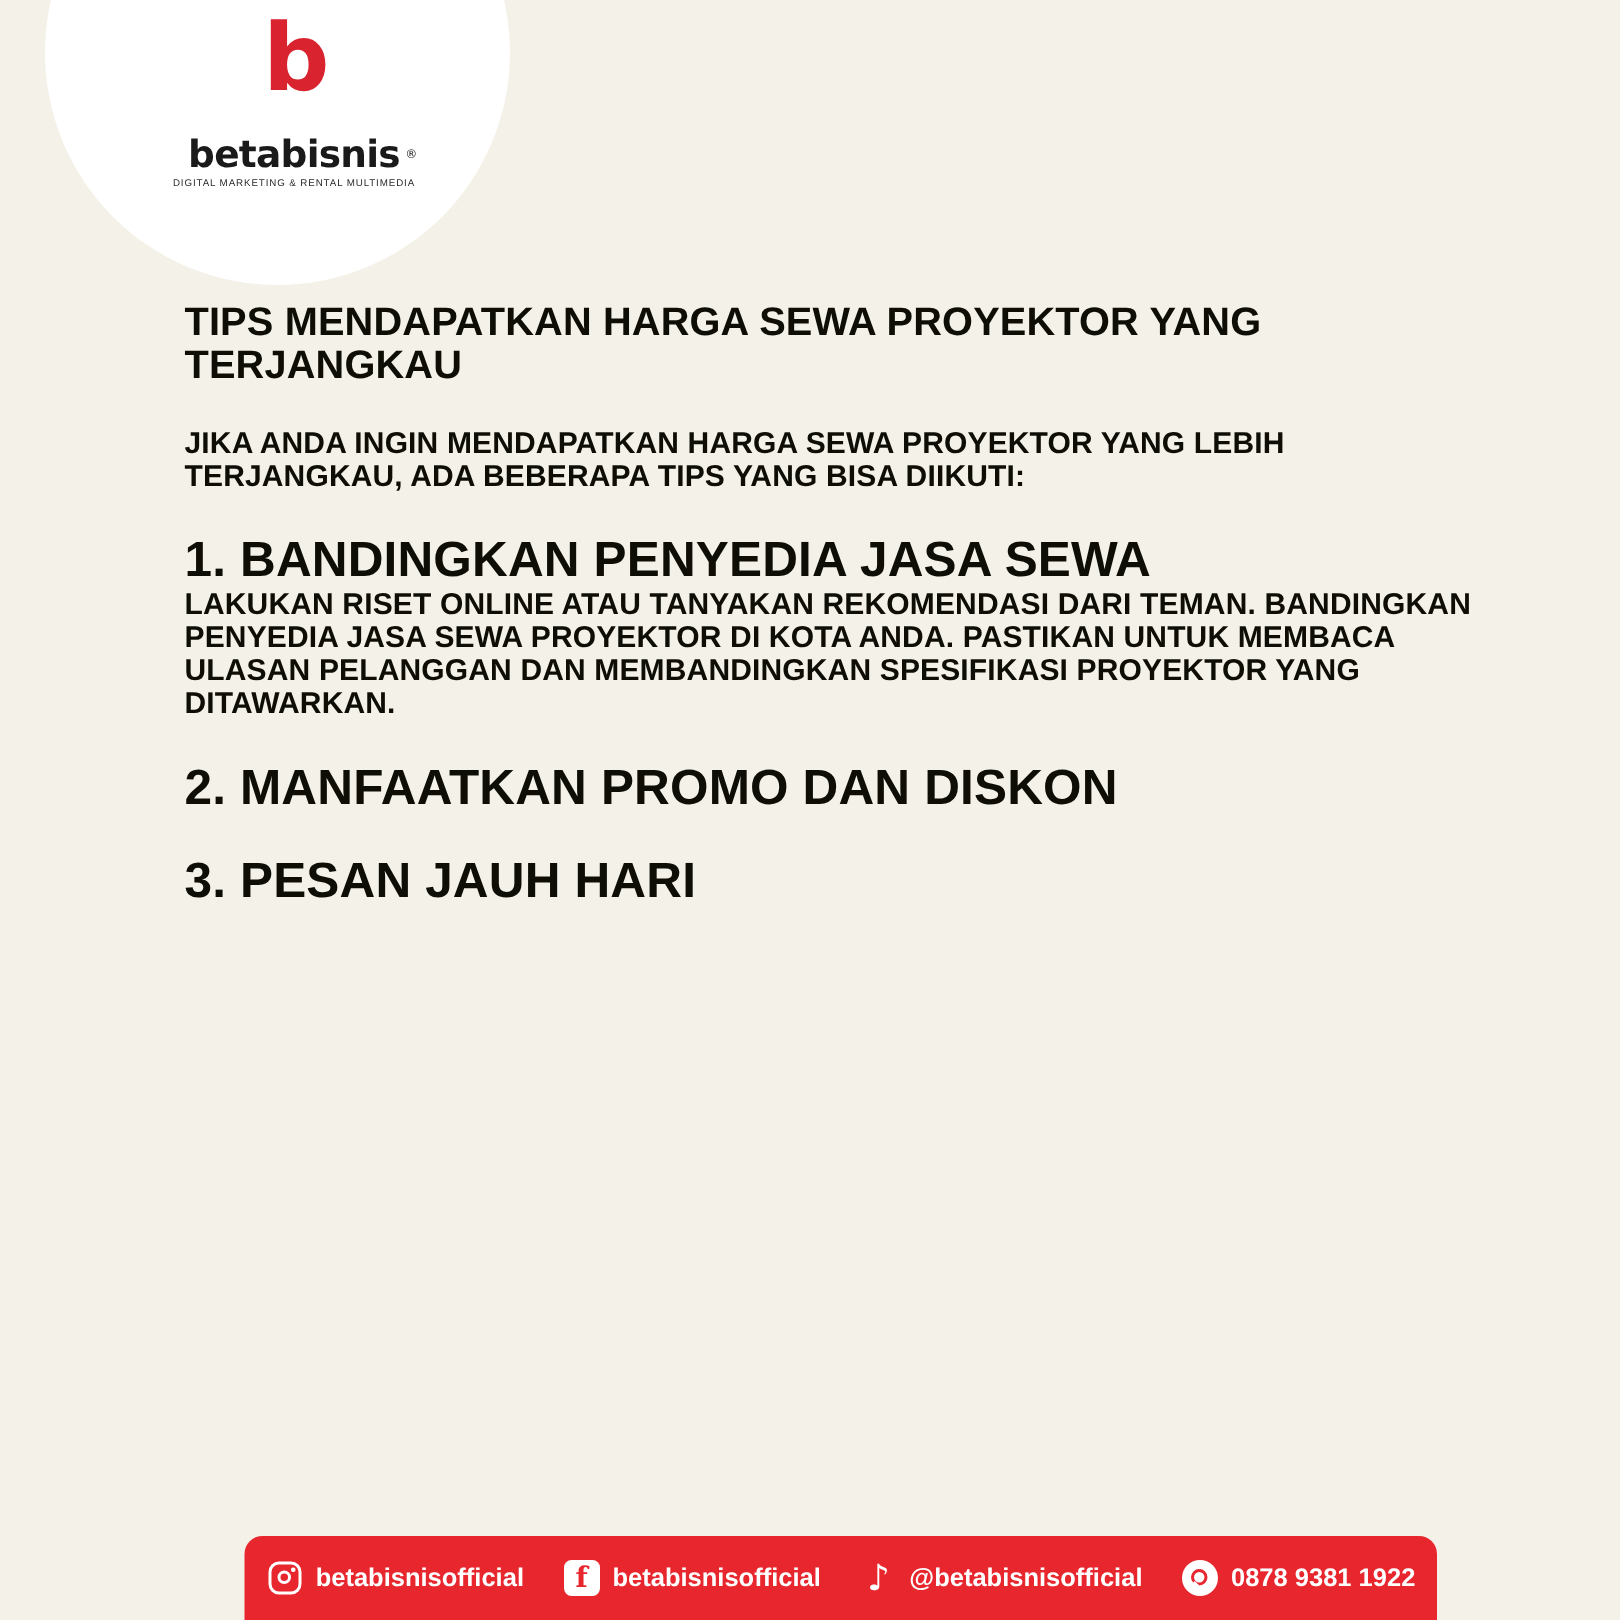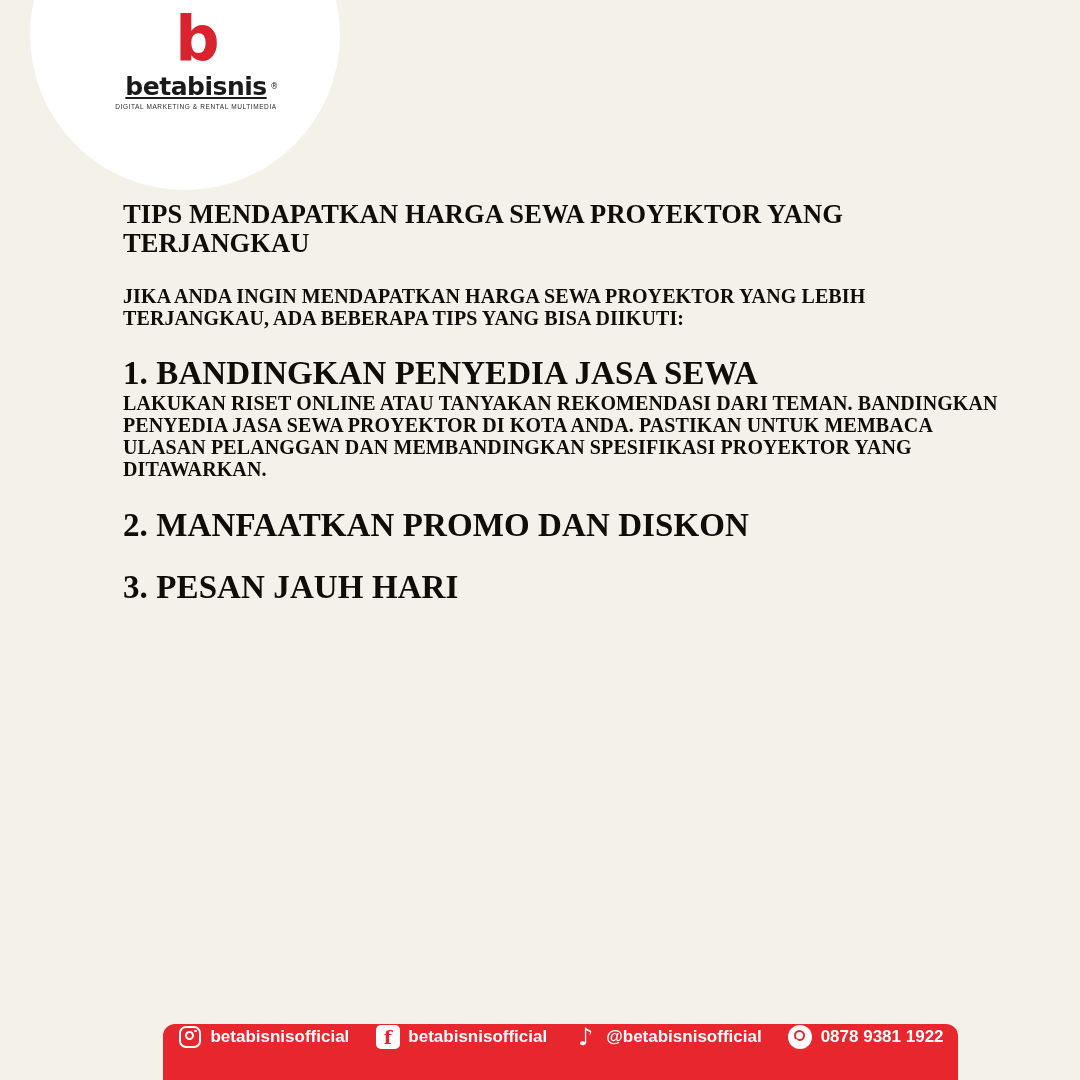--- a/index.html
+++ b/index.html
@@ -44,23 +44,22 @@
     color: #d9232e;
     letter-spacing: -3px;
   }
   .logo-name {
     font-family: "DejaVu Sans", sans-serif;
     font-weight: bold;
     font-size: 25px;
     line-height: 26px;
     color: #1a1a1a;
     letter-spacing: -0.5px;
-    margin-top: 4px;
-    position: relative;
-    text-decoration: underline;
+    margin-top: 20px;
+    position: relative;
   }
   .logo-reg {
     position: absolute;
     top: 0;
     right: -11px;
     font-size: 8px;
     font-weight: normal;
   }
   .logo-tagline {
     font-family: "Liberation Sans", sans-serif;
@@ -81,21 +80,21 @@
   .block {
     margin-bottom: 26px;
   }
   .block:last-child {
     margin-bottom: 0;
   }
   .heading,
   .para,
   .sub-title,
   .sub-body {
-    font-family: Liberation Serif, serif;
+    font-family: Liberation Sans, sans-serif;
     font-weight: bold;
     color: #0e0e06;
     font-size: 27.5px;
     line-height: 1.11;
     letter-spacing: 0.1px;
     text-transform: uppercase;
     margin: 0;
   }
   .heading {
     font-size: 26.5px;
@@ -113,21 +112,21 @@
   
   .footer {
     position: absolute;
     left: 163px;
     bottom: 0;
     width: 795px;
     height: 56px;
     background: #e8262e;
     border-radius: 12px 12px 0 0;
     display: flex;
-    align-items: flex-start;
+    align-items: center;
     justify-content: center;
     gap: 26px;
     padding: 0 16px;
     box-sizing: border-box;
   }
   .f-item {
     display: flex;
     align-items: center;
     gap: 8px;
     color: #ffffff;

